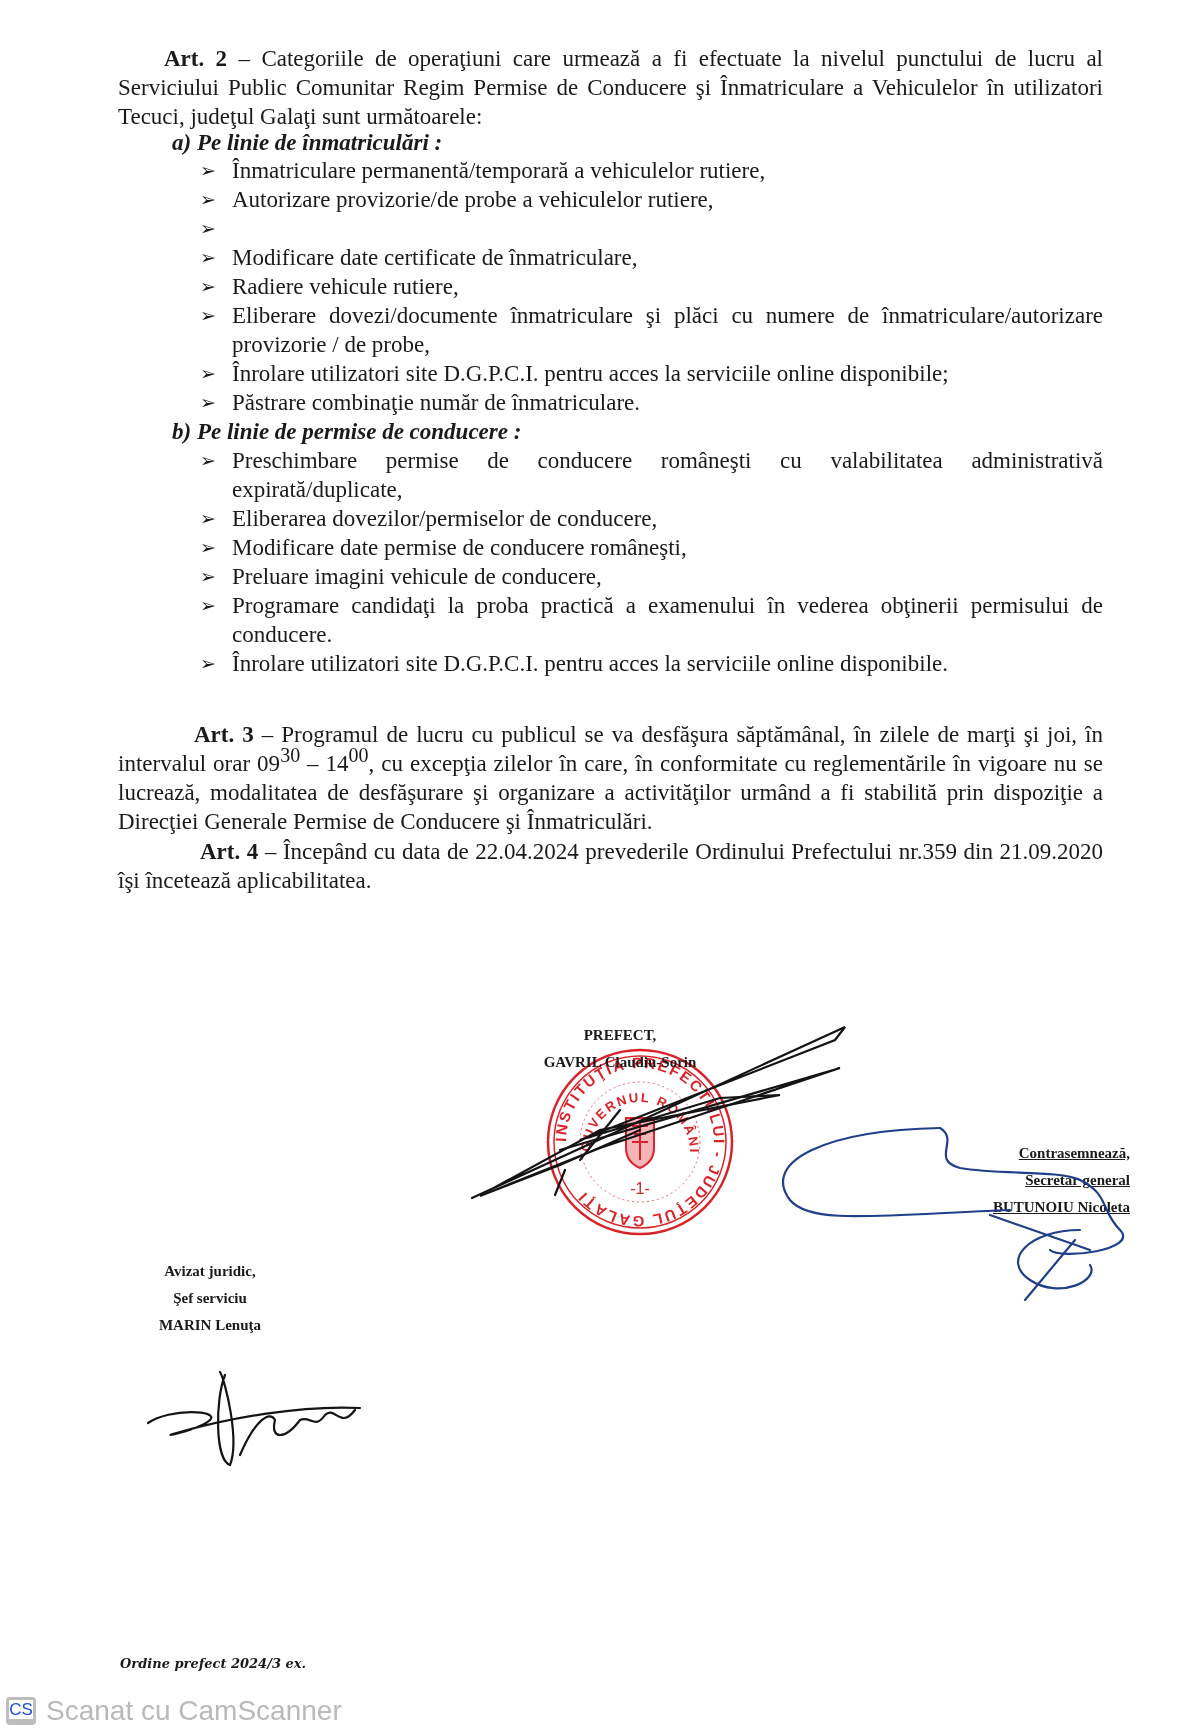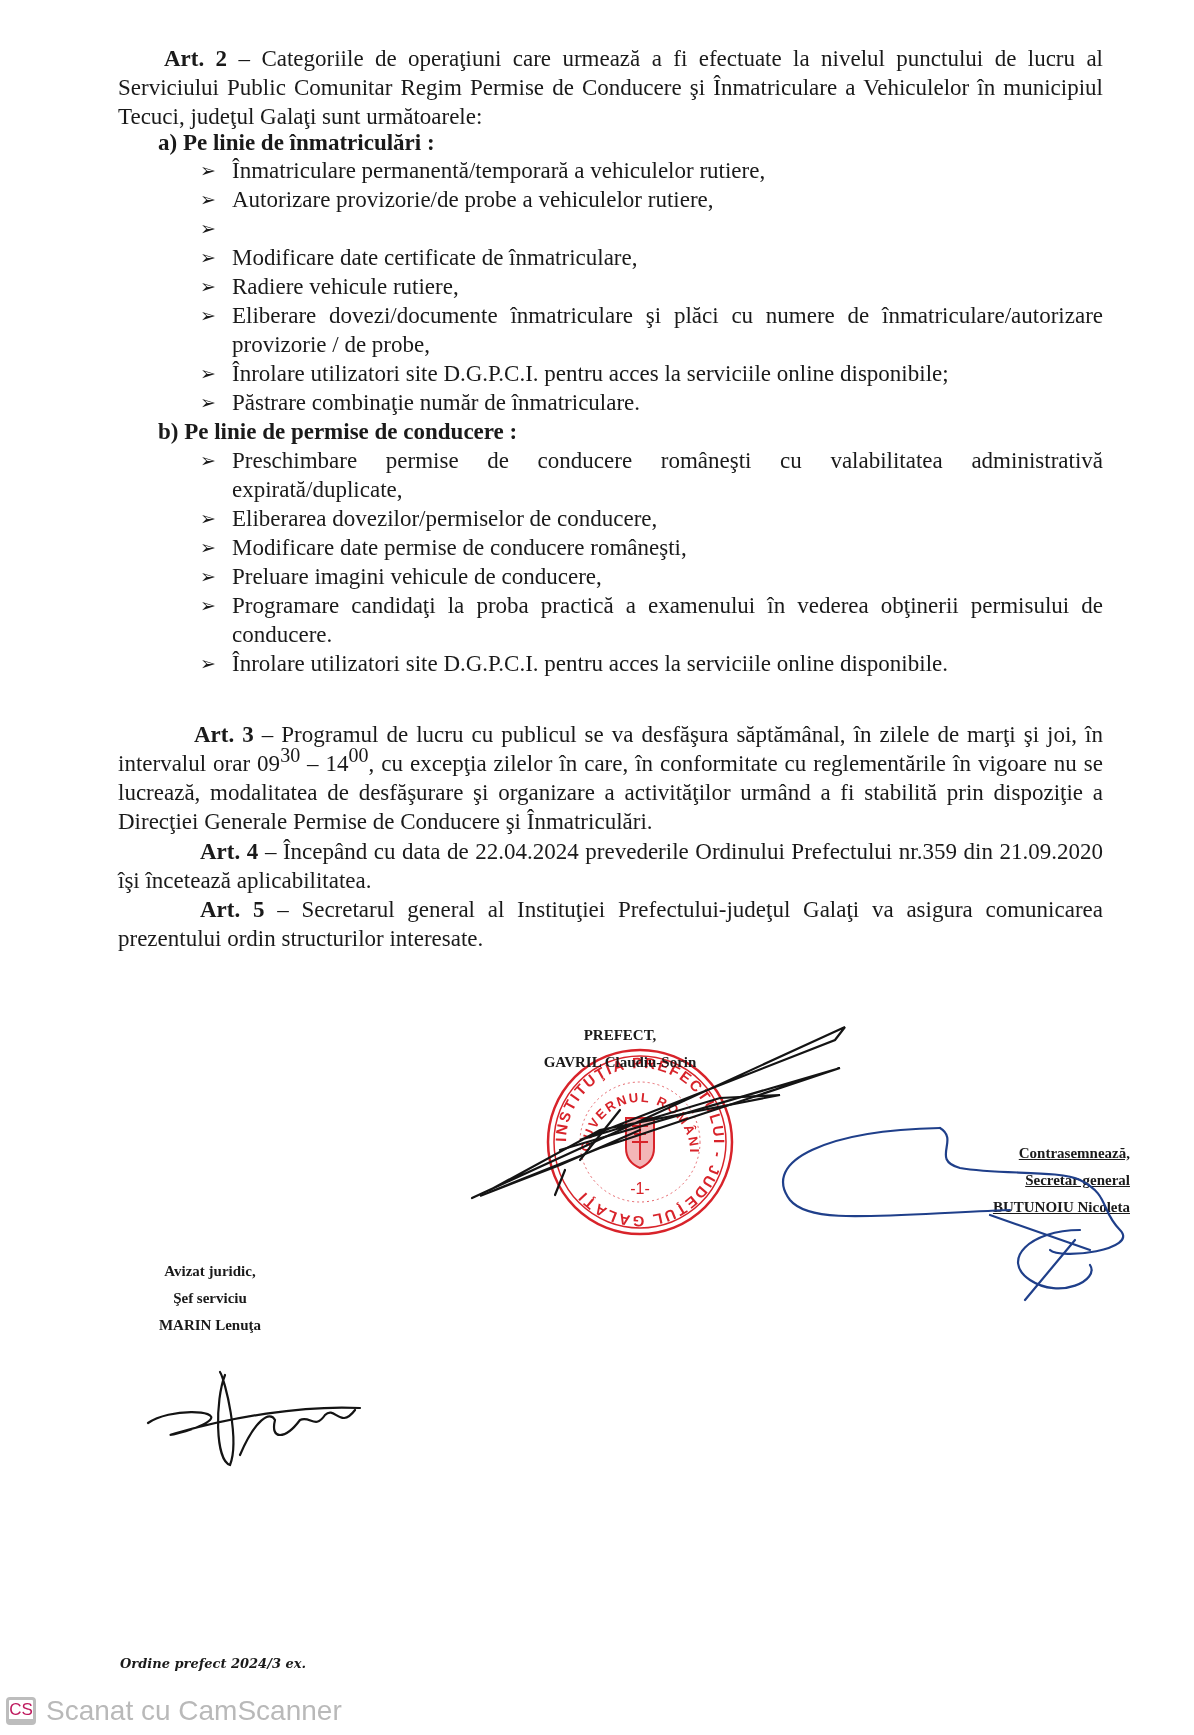--- a/index.html
+++ b/index.html
@@ -3,41 +3,41 @@
 <meta charset="utf-8">
 <style>
   html, body { margin:0; padding:0; background:#ffffff; }
   body { width:1194px; height:1735px; position:relative; overflow:hidden;
          font-family:"Liberation Serif", "DejaVu Serif", serif; color:#1a1a1a; }
   .page { position:absolute; left:0; top:0; width:1194px; height:1735px; }
   .para { position:absolute; left:118px; width:985px; font-size:23px; line-height:29px;
           text-align:justify; }
   .indent { text-indent:46px; }
   .b { font-weight:bold; }
-  .sub { position:absolute; left:158px; font-size:23px; font-weight:bold; line-height:29px; }
+  .sub { position:absolute; left:172px; font-size:23px; font-weight:bold; line-height:29px;font-style:italic; }
   .bul { position:absolute; left:232px; width:871px; font-size:23px; line-height:29px; text-align:justify; }
   .bul .arrow { position:absolute; left:-32px; top:0; font-family:"DejaVu Sans", sans-serif; font-size:19px; }
   sup { font-size:20px; line-height:0; }
   .sig { position:absolute; font-weight:bold; font-size:15px; line-height:27px; text-align:center; }
   .footer-note { position:absolute; left:120px; top:1656px; font-style:italic; font-weight:bold;
                  font-size:13px; font-family:"DejaVu Serif", serif; }
   .cam { position:absolute; left:6px; top:1694px; height:34px; display:flex; align-items:center;
          font-family:"Liberation Sans", sans-serif; font-size:28px; color:#b9b9b9; }
   .cam-icon { width:30px; height:28px; border:3px solid #bdbdbd; border-radius:4px; margin-right:10px;
-              font-size:17px; color:#be185d; display:flex; align-items:center; justify-content:center;
+              font-size:17px; color:#1d4ed8; display:flex; align-items:center; justify-content:center;
               font-family:"Liberation Sans", sans-serif; box-sizing:border-box; border-bottom-width:6px; }
   svg.overlay { position:absolute; left:0; top:0; }
 </style>
 </head>
 <body>
 
 <div class="page">
 
   <div class="para indent" style="top:44px;">
-    <span class="b">Art. 2</span><span> – Categoriile de operaţiuni care urmează a fi efectuate la nivelul punctului de lucru al Serviciului Public Comunitar Regim Permise de Conducere şi Înmatriculare a Vehiculelor în municipiul Tecuci, judeţul Galaţi sunt următoarele:</span>
+    <span class="b">Art. 2</span><span> – Categoriile de operaţiuni care urmează a fi efectuate la nivelul punctului de lucru al Serviciului Public Comunitar Regim Permise de Conducere şi Înmatriculare a Vehiculelor în utilizatori Tecuci, judeţul Galaţi sunt următoarele:</span>
   </div>
 
   <div class="sub" style="top:128px;">a)  Pe linie de înmatriculări :</div>
 
   <div class="bul" style="top:156px;"><span class="arrow">➢</span><span>Înmatriculare permanentă/temporară a vehiculelor rutiere,</span></div>
   <div class="bul" style="top:185px;"><span class="arrow">➢</span><span>Autorizare provizorie/de probe a vehiculelor rutiere,</span></div>
   <div class="bul" style="top:214px;"><span class="arrow">➢</span></div>
   <div class="bul" style="top:243px;"><span class="arrow">➢</span><span>Modificare date certificate de înmatriculare,</span></div>
   <div class="bul" style="top:272px;"><span class="arrow">➢</span><span>Radiere vehicule rutiere,</span></div>
   <div class="bul" style="top:301px;"><span class="arrow">➢</span><span>Eliberare dovezi/documente înmatriculare şi plăci cu numere de înmatriculare/autorizare provizorie / de probe,</span></div>
@@ -54,23 +54,20 @@
   <div class="bul" style="top:649px;"><span class="arrow">➢</span><span>Înrolare utilizatori site D.G.P.C.I. pentru acces la serviciile online disponibile.</span></div>
 
   <div class="para indent" style="top:720px; text-indent:76px;">
     <span class="b">Art. 3</span><span> – Programul de lucru cu publicul se va desfăşura săptămânal, în zilele de marţi şi joi, în intervalul orar 09</span><sup>30</sup><span> – 14</span><sup>00</sup><span>, cu excepţia zilelor în care, în conformitate cu reglementările în vigoare nu se lucrează, modalitatea de desfăşurare şi organizare a activităţilor urmând a fi stabilită prin dispoziţie a Direcţiei Generale Permise de Conducere şi Înmatriculări.</span>
   </div>
 
   <div class="para" style="top:837px; text-indent:82px;">
     <span class="b">Art. 4</span><span> – Începând cu data de 22.04.2024  prevederile Ordinului Prefectului nr.359 din 21.09.2020 îşi încetează aplicabilitatea.</span>
   </div>
 
-  <div class="para" style="top:895px; text-indent:82px;">
-    <span class="b">Art. 5</span><span> – Secretarul general al Instituţiei Prefectului-judeţul Galaţi va asigura comunicarea prezentului ordin structurilor interesate.</span>
-  </div>
 
   <svg class="overlay" width="1194" height="1735">
     <g transform="translate(640,1142)">
       <circle r="92" fill="none" stroke="#d8232a" stroke-width="2.5"></circle>
       <circle r="86" fill="none" stroke="#d8232a" stroke-width="1.5"></circle>
       <circle r="60" fill="none" stroke="#e6646a" stroke-width="1" stroke-dasharray="2 3"></circle>
       <path d="M-14,-24 L14,-24 L14,6 Q14,20 0,26 Q-14,20 -14,6 Z" fill="#f3b5b7" stroke="#d8232a" stroke-width="2"></path>
       <path d="M-8,-16 L8,-16 M-6,-8 L6,-8 M0,-22 L0,18 M-8,0 L8,0" stroke="#d8232a" stroke-width="2"></path>
       <text x="0" y="52" text-anchor="middle" font-family="Liberation Sans, sans-serif" font-size="16" fill="#d8232a">-1-</text>
       <defs>

